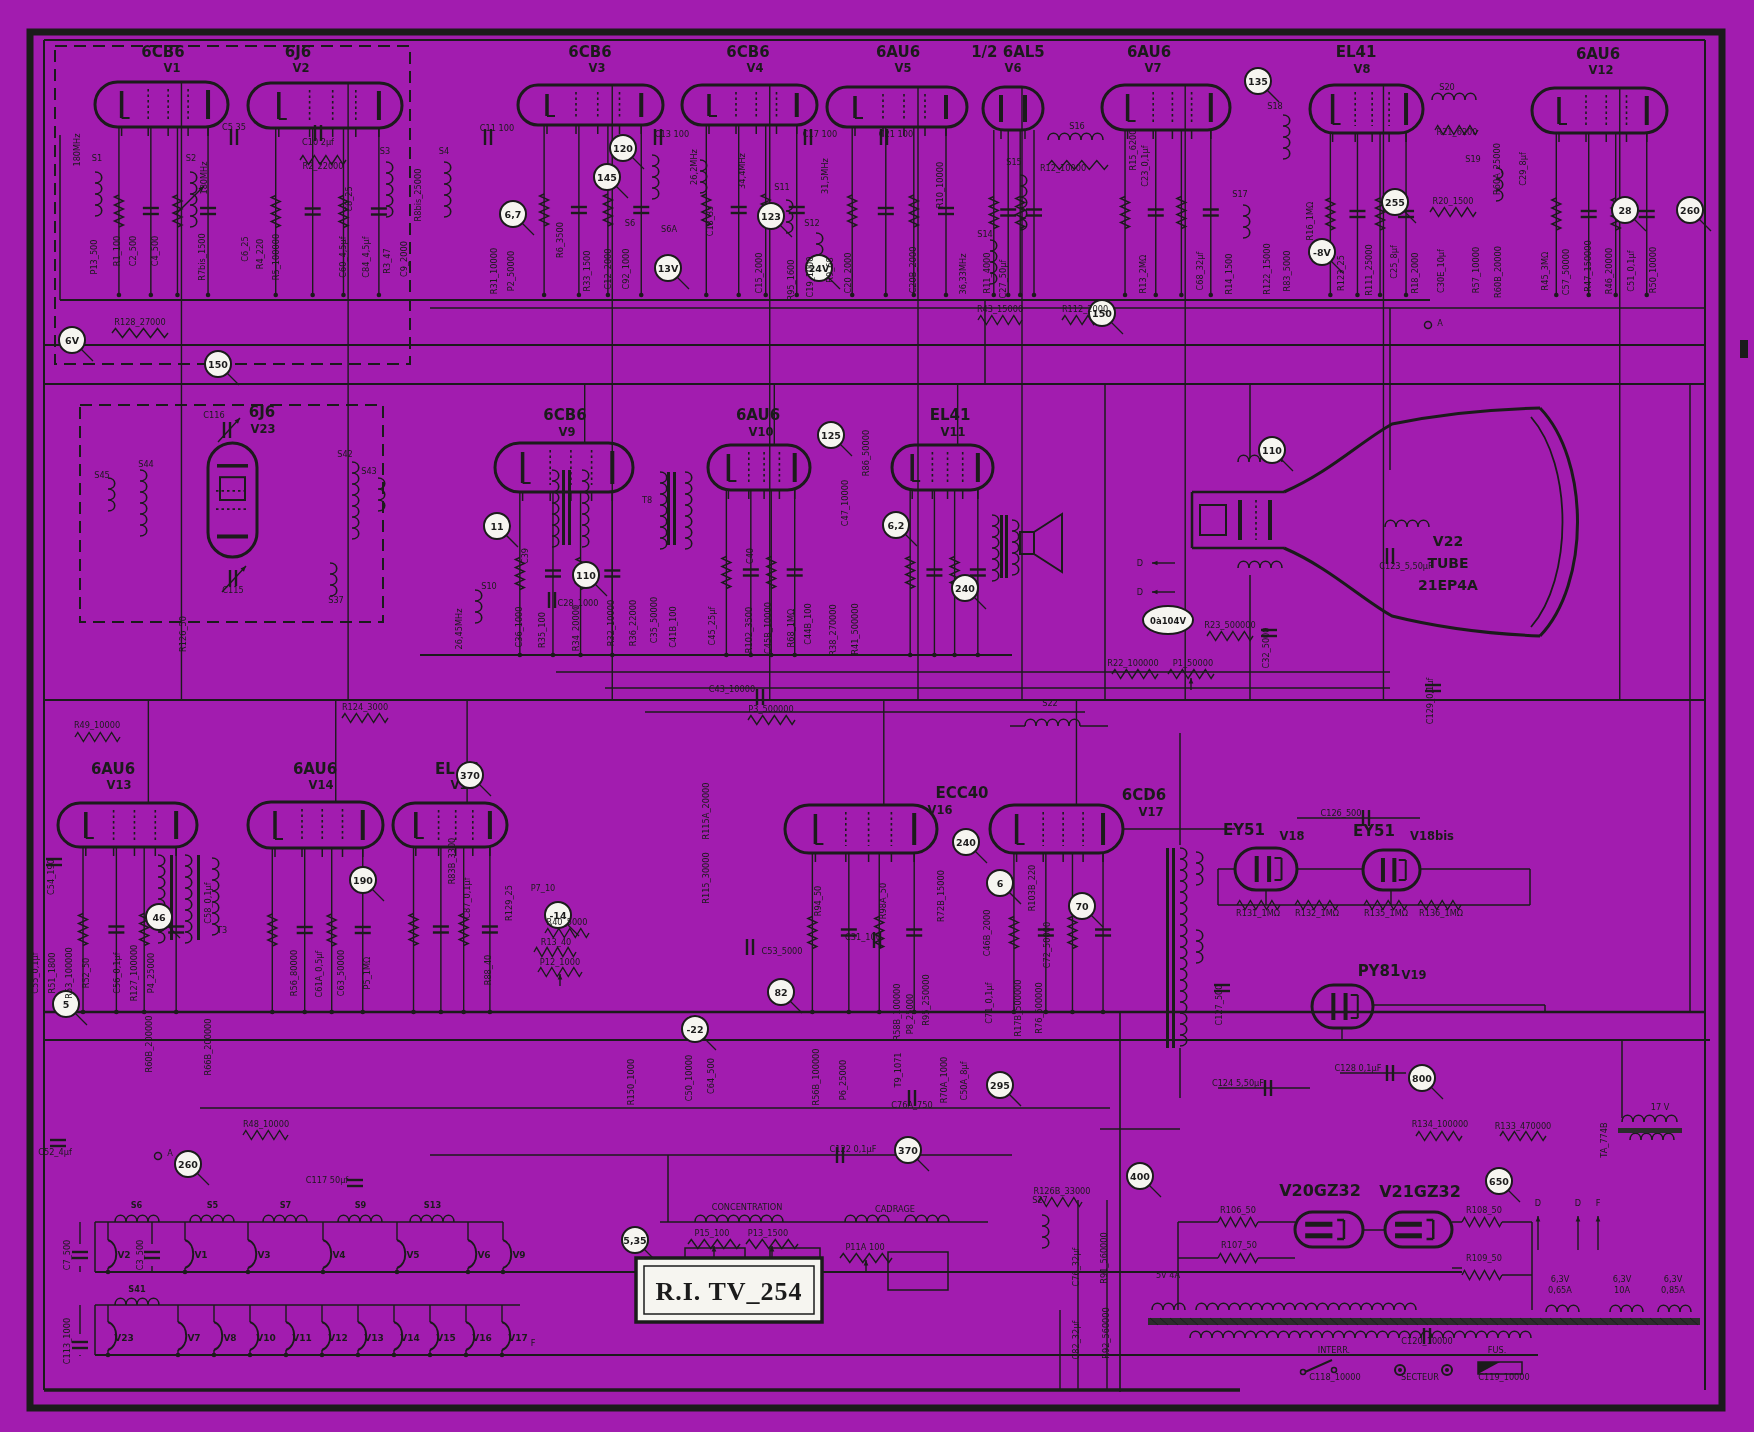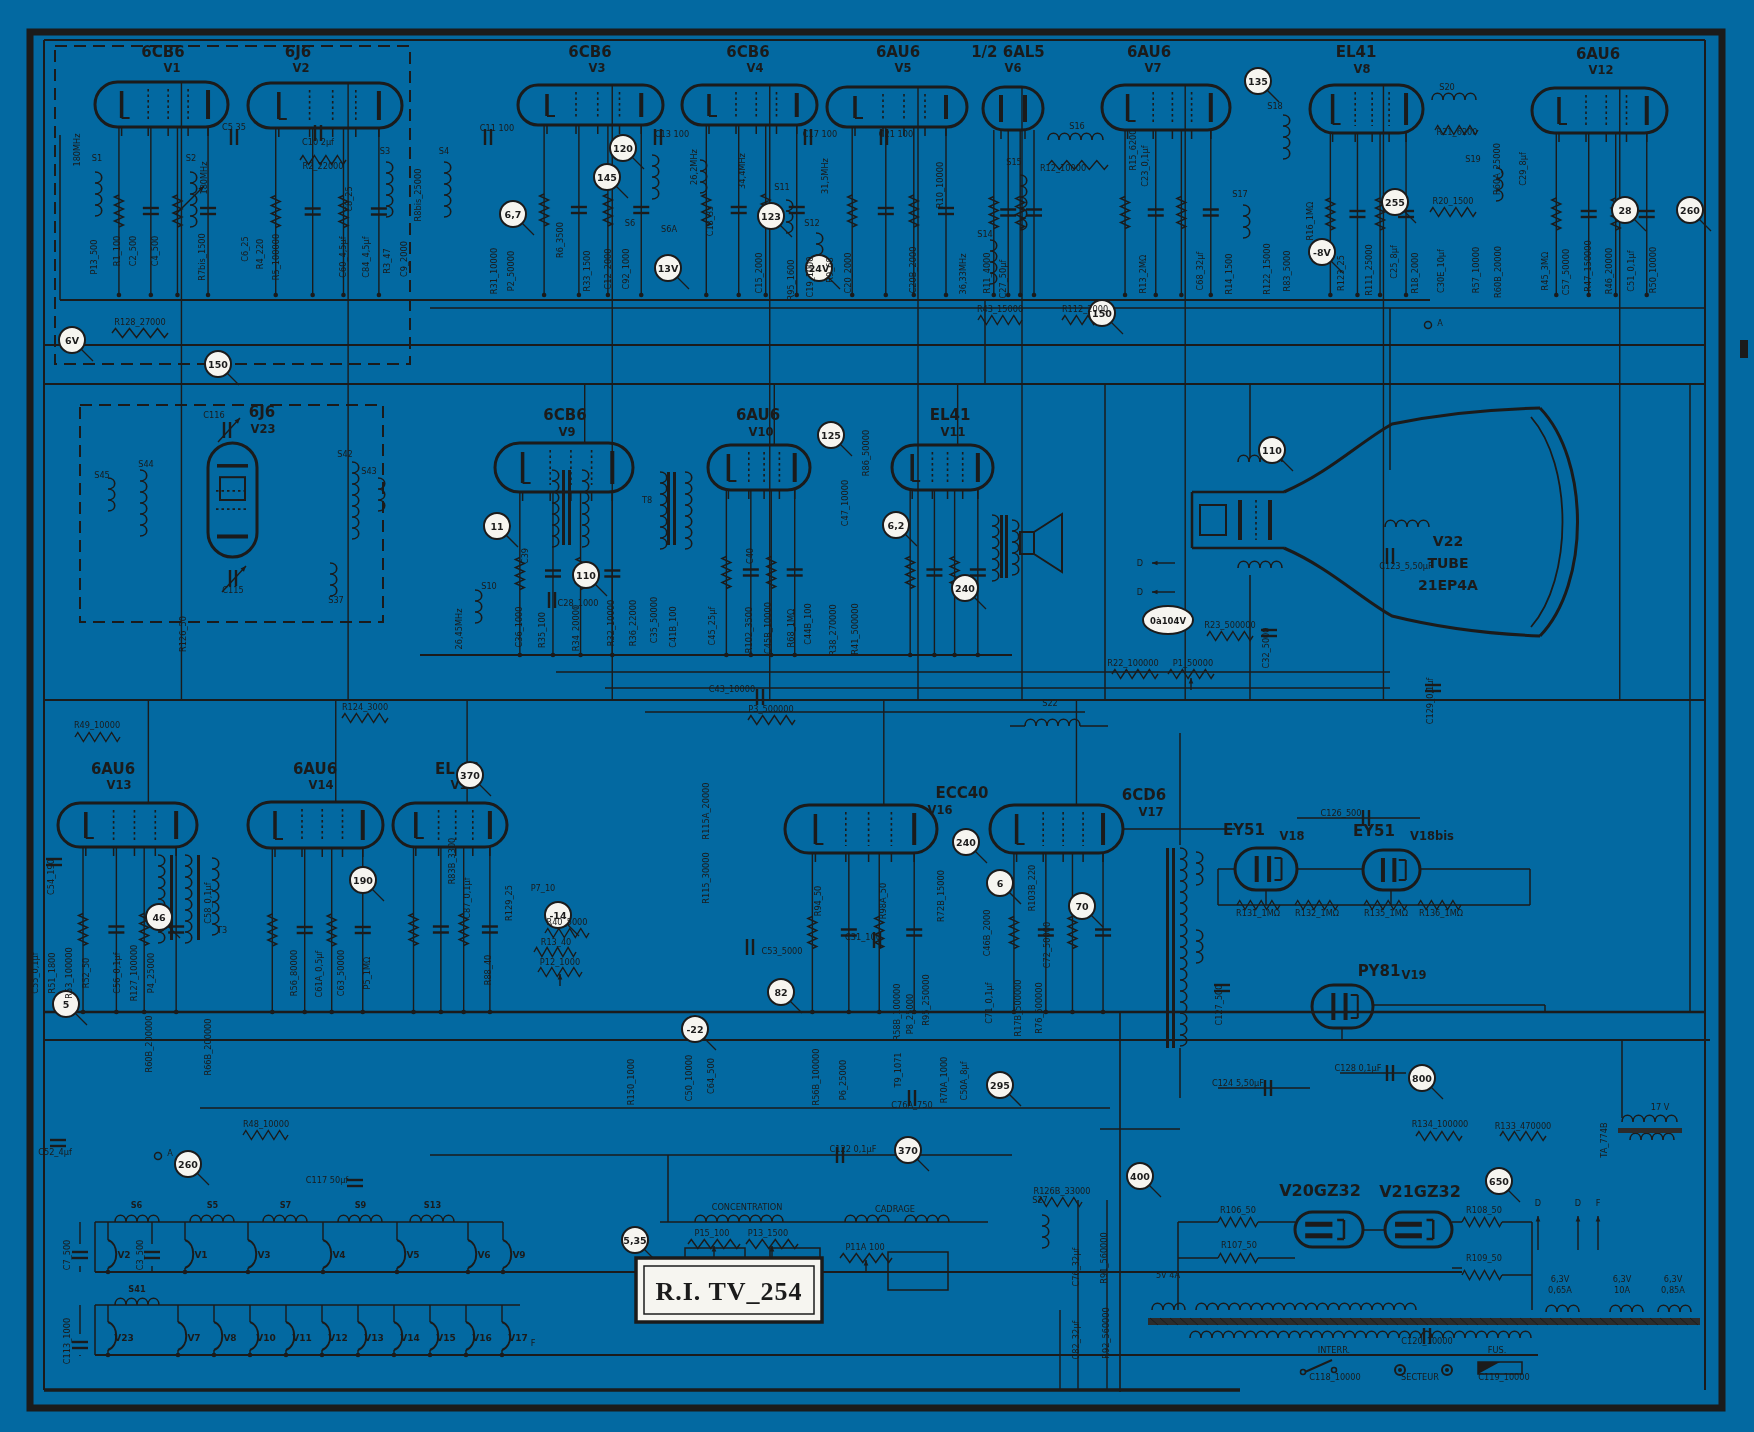--- a/index.html
+++ b/index.html
@@ -1,16 +1,16 @@
 <!DOCTYPE html>
 <html><head>
 <meta charset="utf-8">
 <style>
   html,body{margin:0;padding:0;background:#e8e6e0;}
-  #page{position:relative;width:1754px;height:1432px;background:#0369a1;font-family:"DejaVu Sans",sans-serif;overflow:hidden;}
+  #page{position:relative;width:1754px;height:1432px;background:#a21caf;font-family:"DejaVu Sans",sans-serif;overflow:hidden;}
   #schematic{position:absolute;left:0;top:0;}
   svg text{fill:#1b1b1b;}
 </style>
 </head>
 <body>
 
 <div id="page">
 
   <svg id="schematic" width="1754" height="1432" viewBox="0 0 1754 1432" xmlns="http://www.w3.org/2000/svg">
       <rect x="30" y="32" width="1692" height="1376" fill="none" stroke="#1b1b1b" stroke-width="7"></rect>

